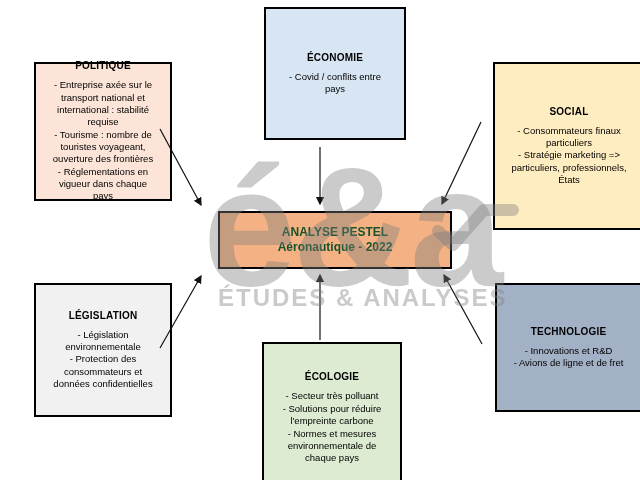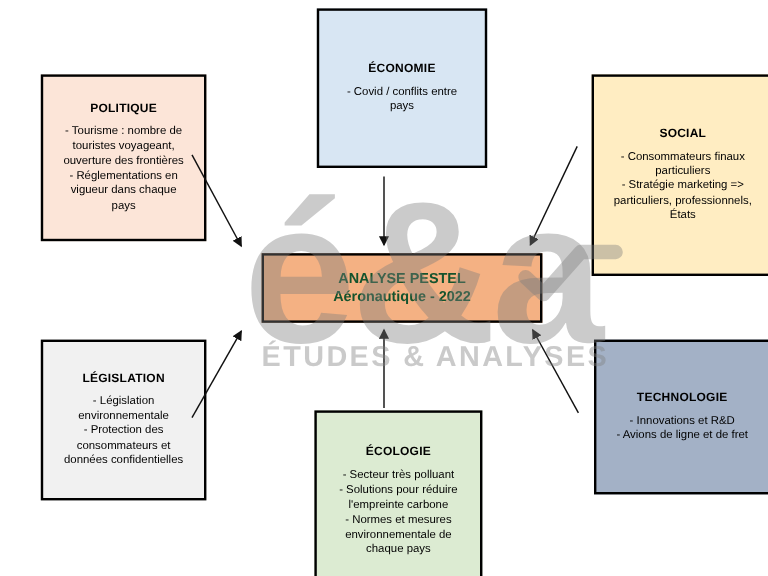--- a/index.html
+++ b/index.html
@@ -55,20 +55,21 @@
   <line x1="320" y1="147" x2="320" y2="204" stroke="#111" stroke-width="1.2" marker-end="url(#arr)"></line>
   <line x1="481" y1="122" x2="442" y2="204" stroke="#111" stroke-width="1.2" marker-end="url(#arr)"></line>
   <line x1="160" y1="348" x2="201" y2="276" stroke="#111" stroke-width="1.2" marker-end="url(#arr)"></line>
   <line x1="320" y1="340" x2="320" y2="275" stroke="#111" stroke-width="1.2" marker-end="url(#arr)"></line>
   <line x1="482" y1="344" x2="444" y2="275" stroke="#111" stroke-width="1.2" marker-end="url(#arr)"></line>
 </svg>
 
 <div class="box" id="box-politique" style="background-color: rgb(252, 229, 216);">
   <div class="box-title">POLITIQUE</div>
   <div class="box-body">
+    <p class="bullet">- Entreprise axée sur le transport national et international : stabilité requise</p>
     <p class="bullet">- Tourisme : nombre de touristes voyageant, ouverture des frontières</p>
     <p class="bullet">- Réglementations en vigueur dans chaque pays</p>
   </div>
 </div>
 
 <div class="box" id="box-economie" style="background-color: rgb(216, 230, 243);">
   <div class="box-title">ÉCONOMIE</div>
   <div class="box-body">
     <p class="bullet">- Covid / conflits entre pays</p>
   </div>

